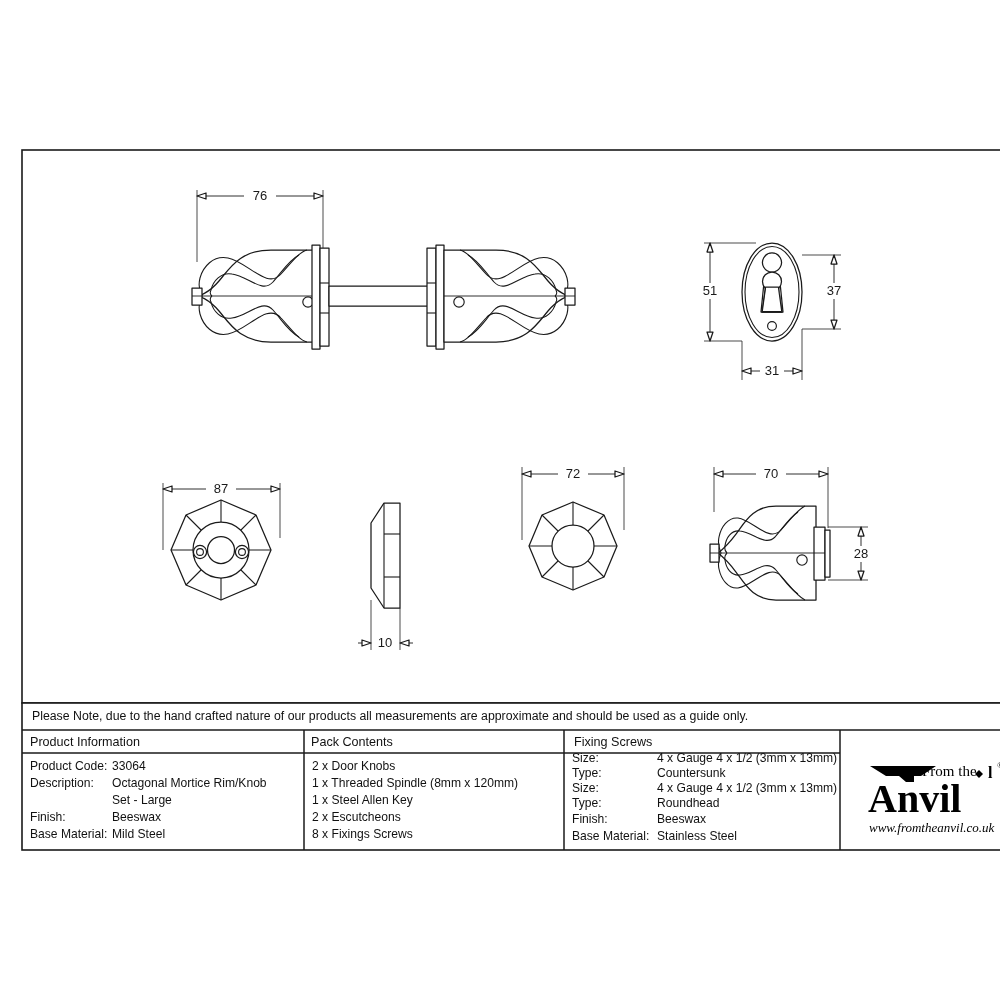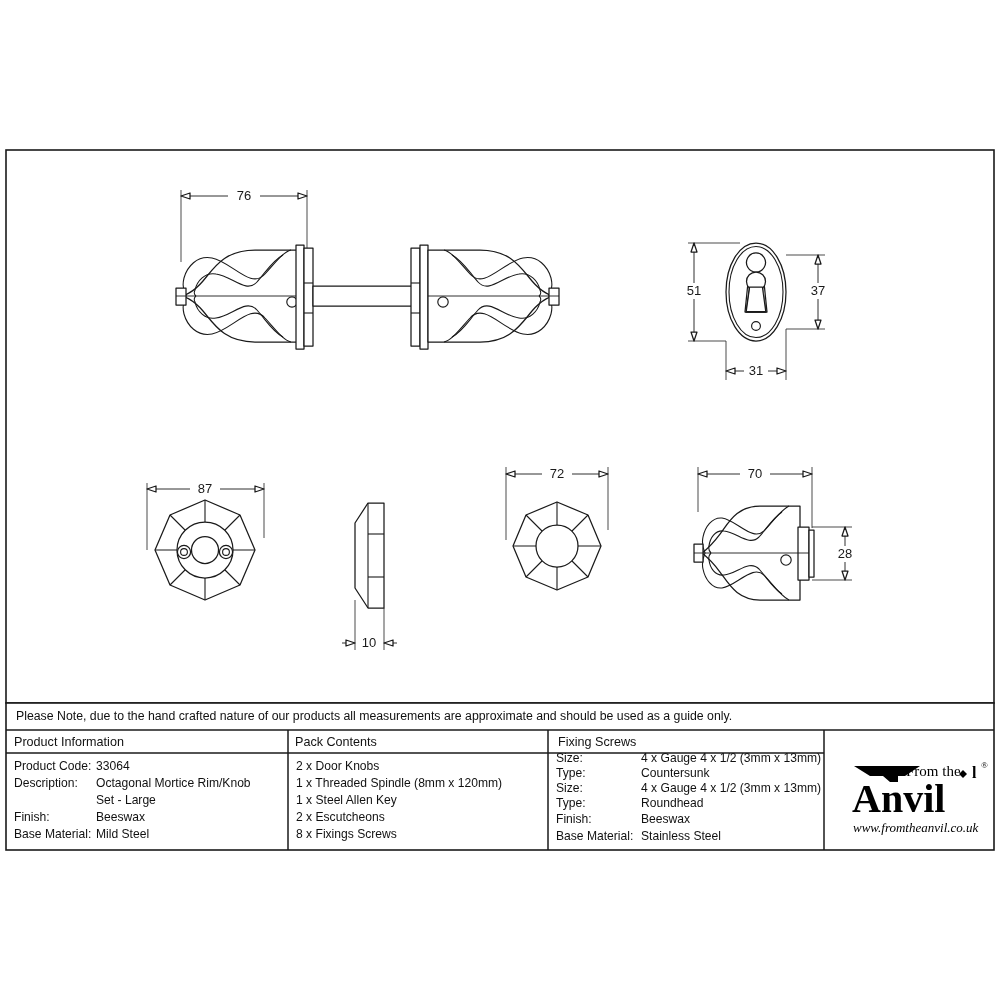--- a/index.html
+++ b/index.html
@@ -6,21 +6,21 @@
     margin: 0; padding: 0;
     background: #ffffff;
   }
   body {
     width: 1000px; height: 1000px;
     font-family: "Liberation Sans", sans-serif;
     color: #000;
     overflow: hidden;
     position: relative;
   }
-  #sheet { position: absolute; left: 0; top: 0; width: 892px; height: 1000px; }
+  #sheet { position: absolute; left: 16px; top: 0; width: 892px; height: 1000px; }
   svg.stage { position: absolute; left: 0; top: 0; }
 
   .frame-rect { fill: #ffffff; stroke: #1a1a1a; stroke-width: 1.6; }
   .part { fill: #ffffff; stroke: #1a1a1a; stroke-width: 1.25; stroke-linejoin: round; }
   .part-thin { fill: none; stroke: #1a1a1a; stroke-width: 1.1; }
   .hole { fill: #ffffff; stroke: #1a1a1a; stroke-width: 1.15; }
   .dim-line { stroke: #1a1a1a; stroke-width: 0.9; fill: none; }
   .ext-line { stroke: #2b2b2b; stroke-width: 0.85; fill: none; }
   .dim-text {
     font-family: "Liberation Sans", sans-serif;

